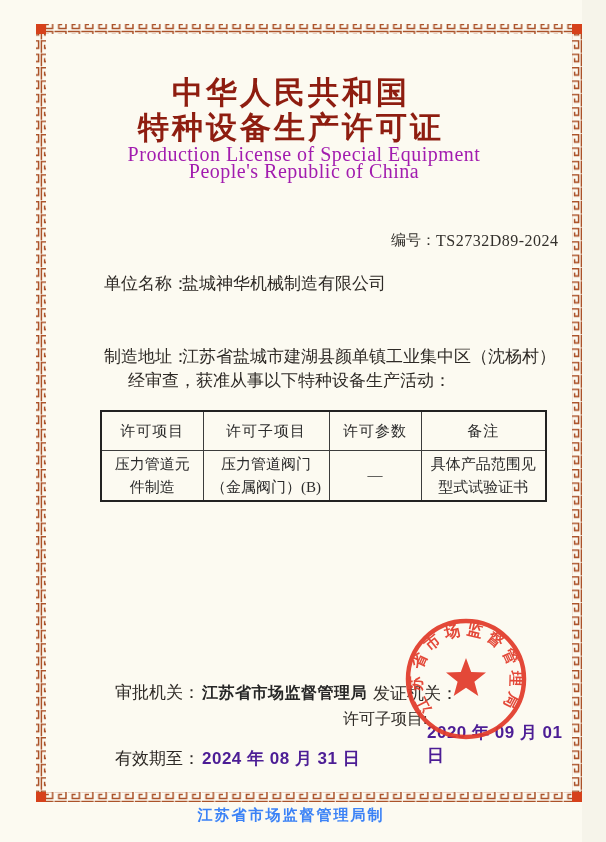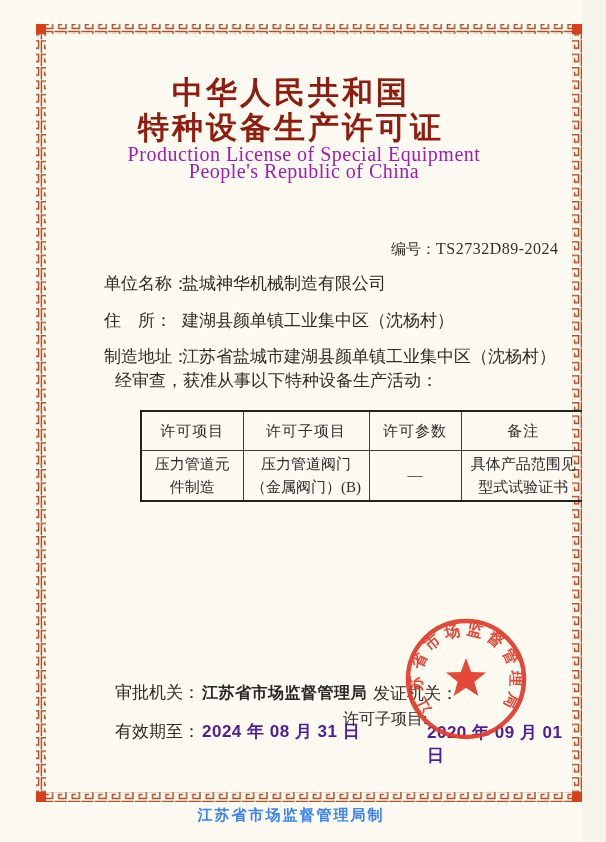--- a/index.html
+++ b/index.html
@@ -15,51 +15,50 @@
   .abs{position:absolute;}
   .center{left:0;right:0;text-align:center;}
 
   .title-cn{
     font-weight:700;color:#8e1d10;font-size:31px;letter-spacing:3px;line-height:1.1;
   }
   .title-en{
     color:#a21caf;font-size:20px;letter-spacing:0.5px;line-height:1.1;margin-left:26px;
   }
   .serial{
-    top:240px;left:391px;display:flex;align-items:flex-start;font-size:15px;color:#33302c;
+    top:231px;left:391px;display:flex;align-items:flex-end;font-size:15px;color:#33302c;
   }
   .serial .val{font-size:16px;letter-spacing:0.5px;margin-left:0;}
 
   .field{
     left:97px;display:flex;font-size:17px;color:#2e2a26;white-space:nowrap;
   }
   .field .lbl{display:inline-block;width:78px;flex:0 0 78px;margin-left:7px;}
-  .statement{left:115px;top:369px;font-size:17px;white-space:nowrap;}
+  .statement{left:128px;top:369px;font-size:17px;white-space:nowrap;}
 
   table.lic{
     position:absolute;left:100px;top:410px;width:445px;
     border-collapse:collapse;table-layout:fixed;
     border:2px solid #222;
-    margin-left:40px;
   }
   table.lic th,table.lic td{
     border:1px solid #3c3c3c;text-align:center;vertical-align:middle;
     font-weight:normal;font-size:15px;color:#2b2b2b;padding:2px 6px;line-height:1.5;
   }
   table.lic th{height:34px;letter-spacing:1px;}
   table.lic td{height:44px;}
   .c1{width:102px}.c2{width:126px}.c3{width:92px}.c4{width:125px}
 
   .approval-row{top:681px;left:115px;display:flex;align-items:baseline;font-size:17px;white-space:nowrap;justify-content:center;}
   .authority-val{
     font-family:"Liberation Sans","DejaVu Sans",sans-serif;
     font-weight:700;font-size:16px;letter-spacing:0.5px;margin-left:2px;color:#262626;
   }
   .issuer-lbl{top:682px;left:373px;font-size:17px;}
-  .valid-row{top:720px;left:115px;display:flex;align-items:flex-start;font-size:17px;white-space:nowrap;}
+  .valid-row{top:747px;left:115px;display:flex;align-items:flex-start;font-size:17px;white-space:nowrap;}
   .date-val{
     font-family:"Liberation Sans","DejaVu Sans",sans-serif;
     font-weight:700;font-size:17px;letter-spacing:0.5px;color:#4c1d95;margin-left:2px;
   }
   .issue-date-lbl{top:709px;left:343px;font-size:16px;}
   .issue-date-val{top:721px;}
 
   .seal-wrap{left:391px;top:604px;width:150px;height:150px;opacity:0.93;}
 
   .footer{
@@ -96,24 +95,20 @@
   <div class="abs center title-en" style="top:160px">People's Republic of China</div>
 
   <div class="abs serial">
     <span>编号：</span>
     <span class="val">TS2732D89-2024</span>
   </div>
 
   <div class="abs field" style="top:272px">
     <span class="lbl">单位名称：</span>
     <span>盐城神华机械制造有限公司</span>
-  </div>
-  <div class="abs field" style="top:309px">
-    <span class="lbl">住　所：</span>
-    <span>建湖县颜单镇工业集中区（沈杨村）</span>
   </div>
   <div class="abs field" style="top:345px">
     <span class="lbl">制造地址：</span>
     <span>江苏省盐城市建湖县颜单镇工业集中区（沈杨村）</span>
   </div>
   <div class="abs statement">经审查，获准从事以下特种设备生产活动：</div>
 
   <table class="lic">
     <colgroup>
         <col class="c1">

